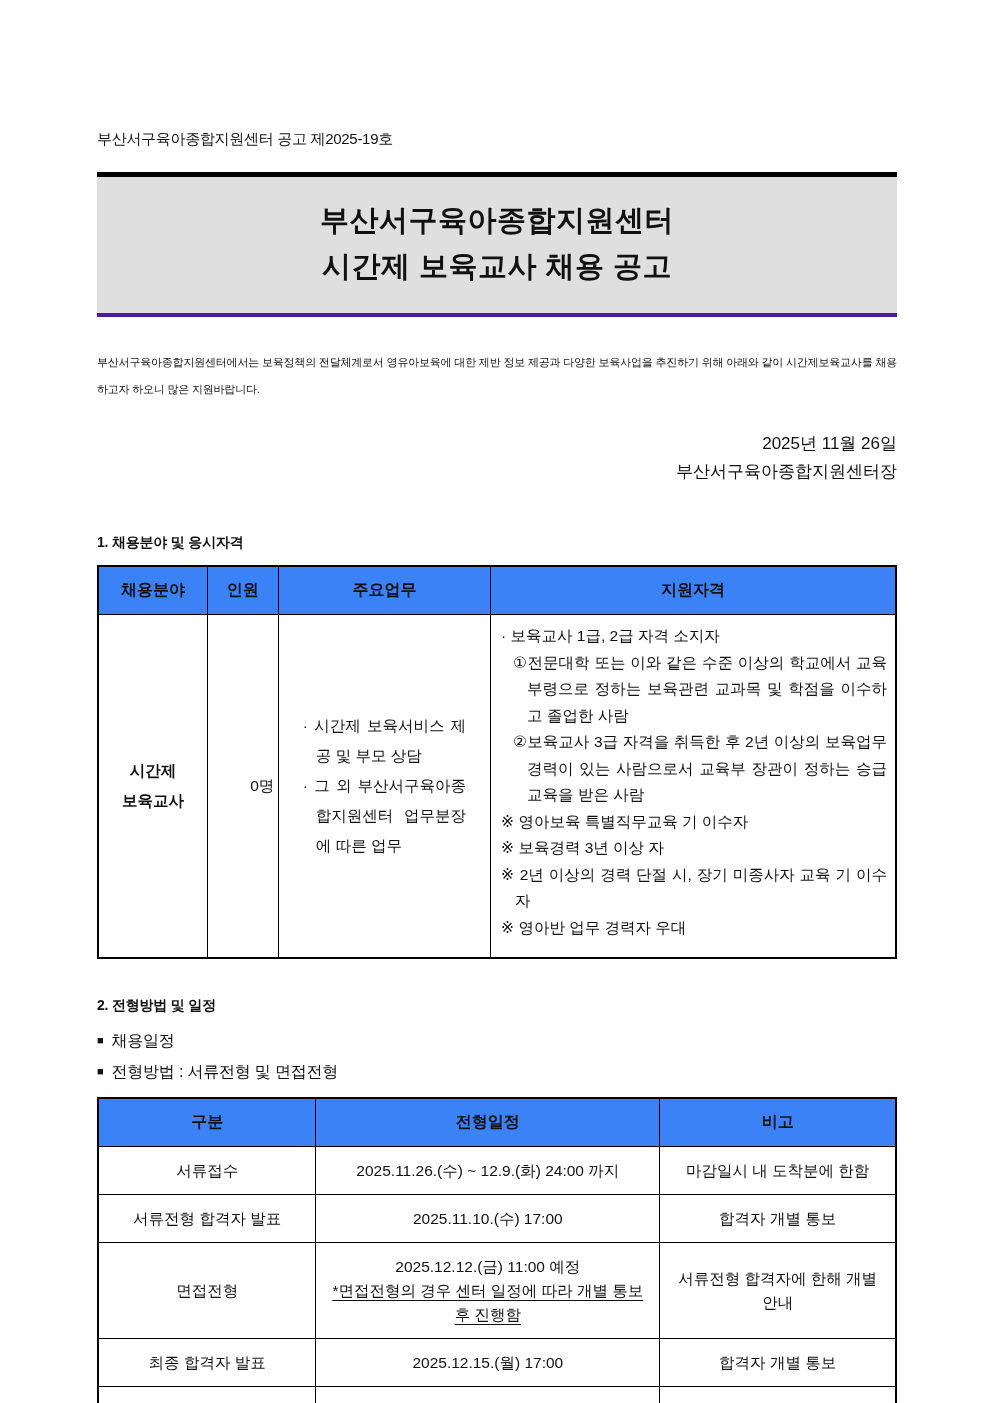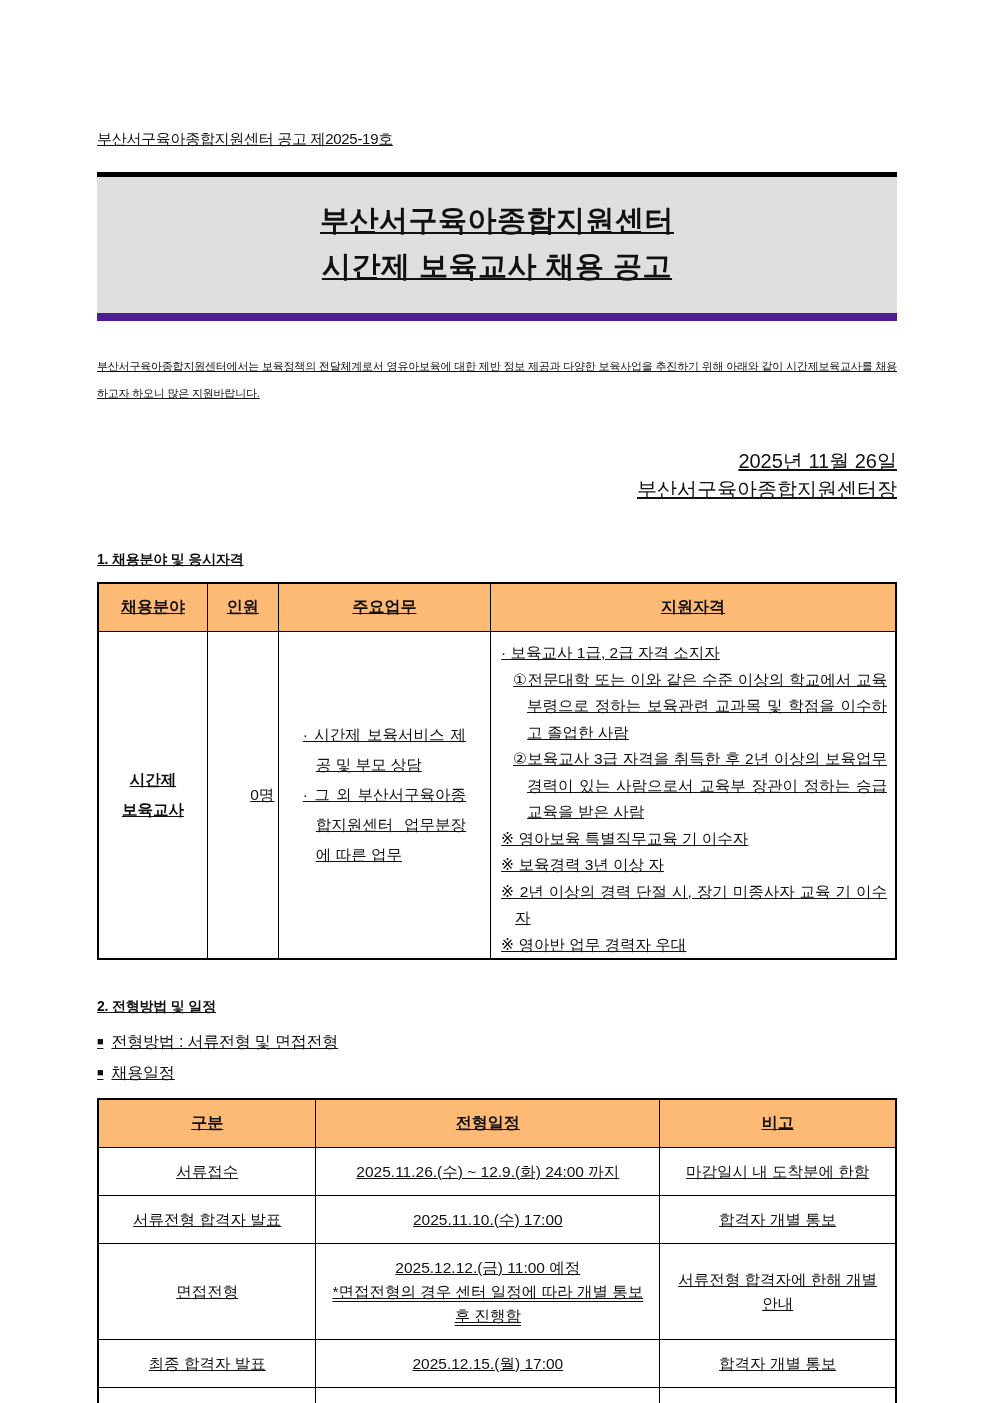--- a/index.html
+++ b/index.html
@@ -6,57 +6,56 @@
   html,body { background:#888; }
   body { font-family:"Liberation Sans","DejaVu Sans",sans-serif; }
   .page {
     position:relative;
     width:992px; height:1403px;
     margin:0 auto;
     background:#ffffff;
     color:#111;
     padding:130px 95px 0 97px;
     overflow:hidden;
-    text-decoration:underline;
   }
   
   .notice-no { font-size:15px; letter-spacing:-0.3px; margin-bottom:23px; }
   .title-box {
     border-top:5px solid #000;
-    border-bottom:8px solid #4c1d95;
+    border-bottom:4px solid #4c1d95;
     background:#dfdfdf;
     text-align:center;
     padding:20px 0 24px 0;
     margin-bottom:32px;
   }
   .title-box .t-line {
     font-size:29px; font-weight:bold; line-height:46px; letter-spacing:0.5px;
   }
   
   .intro { font-size:11px; line-height:27px; text-align:justify; letter-spacing:-0.2px; }
-  .date-block { margin-top:40px; text-align:right; font-size:20px; line-height:28px; }
+  .date-block { margin-top:27px; text-align:right; font-size:17px; line-height:28px; }
   
   .section-heading { font-size:14px; font-weight:bold; letter-spacing:-0.2px; }
   .sec1 { margin-top:48px; }
   .sec1 .section-heading { margin-bottom:13px; }
   
   table { width:100%; border-collapse:collapse; table-layout:fixed; }
   .tbl { border:2px solid #000; }
   .tbl th, .tbl td { border:1px solid #000; vertical-align:middle; }
   .tbl th {
-    background:#fdba74; font-size:16px; font-weight:bold;
+    background:#3b82f6; font-size:16px; font-weight:bold;
     text-align:center; padding:13px 2px;
   }
   
   .recruit-tbl td { font-size:15.5px; }
   .cell-field { text-align:center; font-weight:bold; font-size:16.5px; line-height:30px; }
   .cell-count { text-align:center;padding-left:39px; }
   .cell-duties { padding:10px 24px; }
   .duty-item { padding-left:13px; text-indent:-13px; line-height:30px; text-align:justify; }
-  .cell-qual { padding:8px 8px 0 10px;margin-top:28px; }
+  .cell-qual { padding:8px 8px 16px 10px;margin-top:28px; }
   .q-item   { padding-left:14px; text-indent:-14px; line-height:26.5px; text-align:justify; }
   .q-sub    { padding-left:26px; text-indent:-14px; line-height:26.5px; text-align:justify; }
   
   .sec2 { margin-top:38px; }
   .sec2 .section-heading { margin-bottom:10px; }
   .bullet-line { font-size:16px; line-height:30px; letter-spacing:-0.2px; }
   .bullet-line .sq { font-size:11px; vertical-align:2px; margin-right:8px; }
   .sched-wrap { margin-top:10px; }
   .sched-tbl td { font-size:15.5px; text-align:center; padding:6px 12px; line-height:24px; }
   .sched-tbl .row-normal td { height:48px; }
@@ -123,24 +122,24 @@
           </td>
         </tr>
       </tbody>
     </table>
   </div>
 
   <div class="sec2">
     <div class="section-heading">2. 전형방법 및 일정</div>
 
     <div class="bullet-line">
-      <span class="sq">■</span><span>전형방법 : 서류전형 및 면접전형</span>
+      <span class="sq">■</span><span>채용일정</span>
     </div>
     <div class="bullet-line">
-      <span class="sq">■</span><span>채용일정</span>
+      <span class="sq">■</span><span>전형방법 : 서류전형 및 면접전형</span>
     </div>
 
     <div class="sched-wrap">
       <table class="tbl sched-tbl">
         <colgroup>
           <col style="width:27.3%">
             <col style="width:43.1%">
             <col style="width:29.6%">
         </colgroup>
         <thead>

